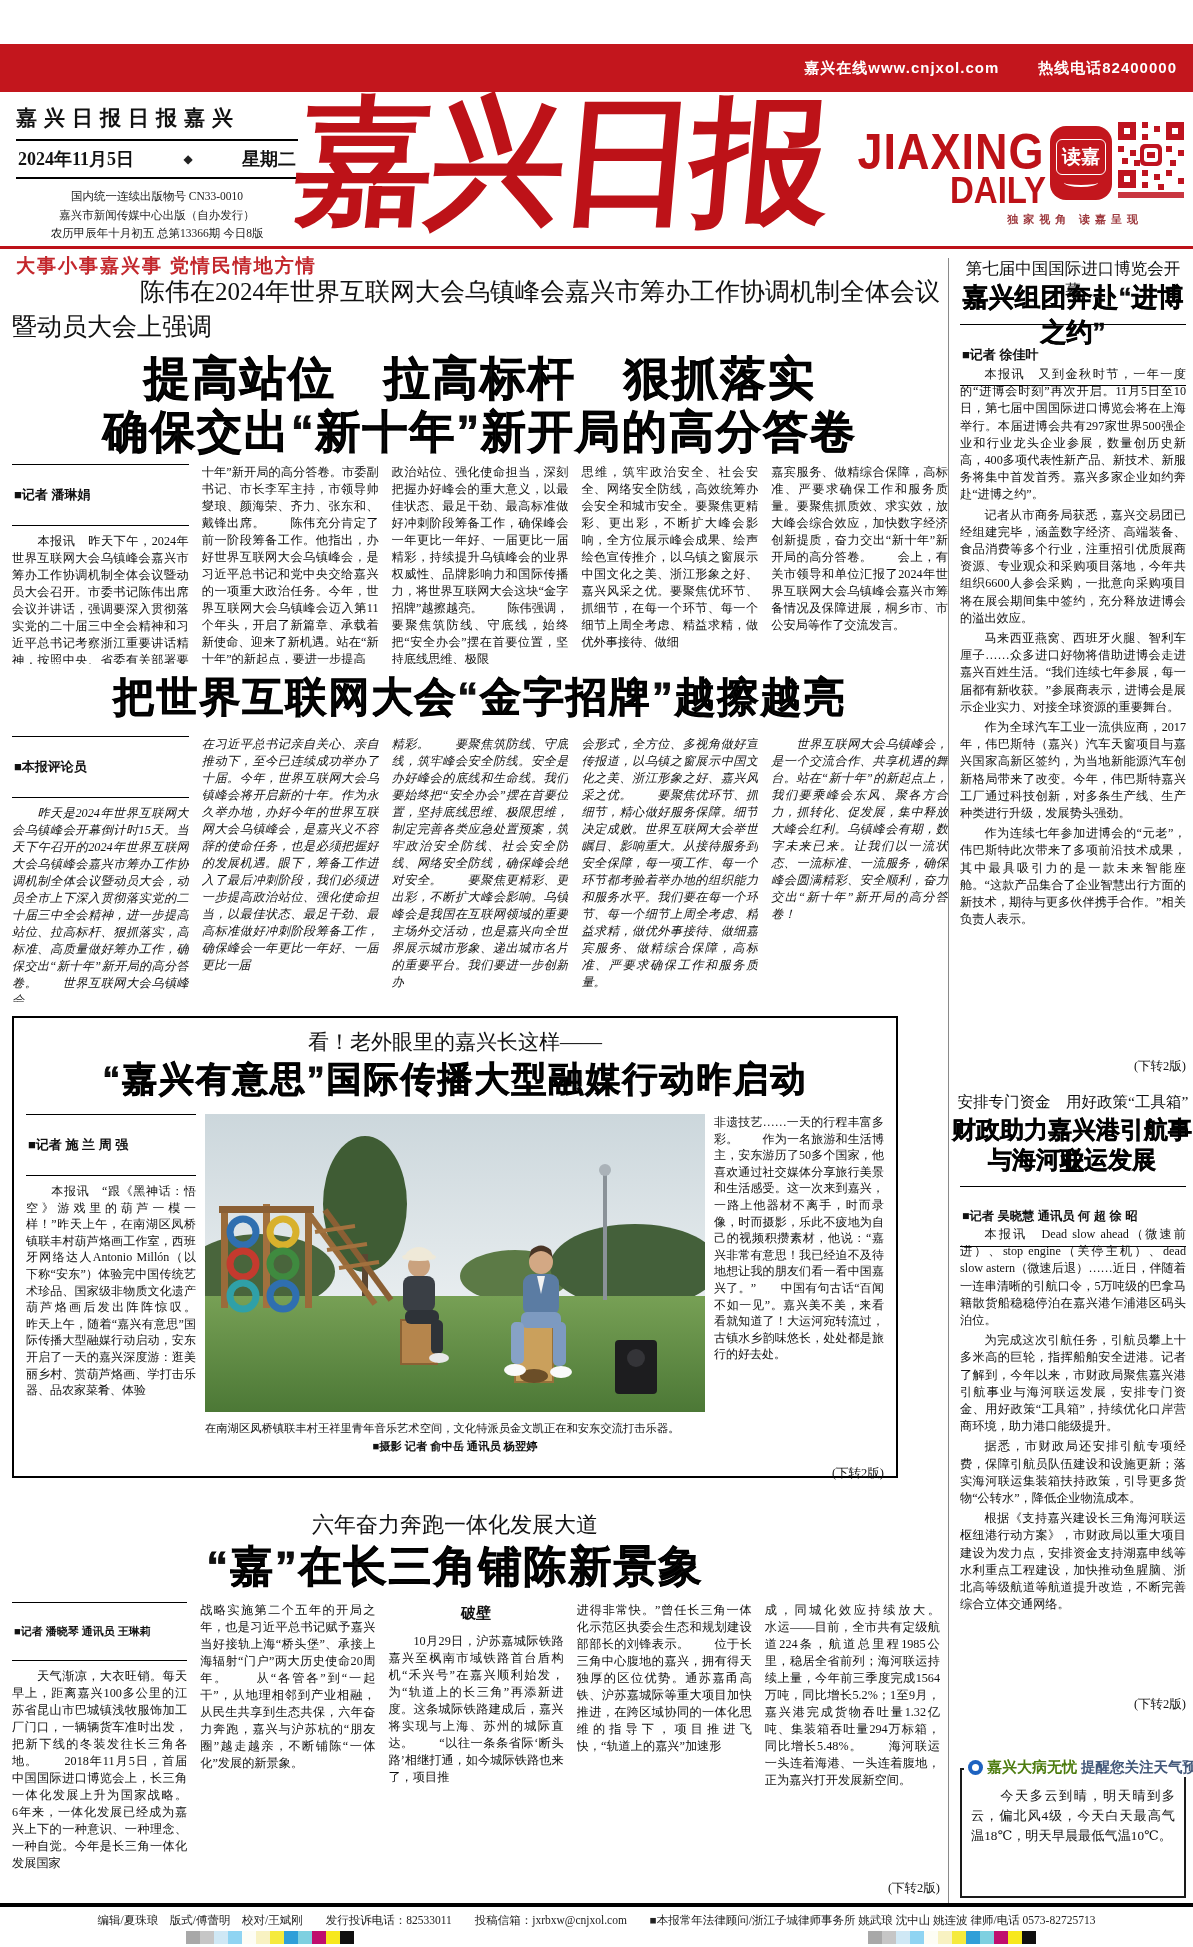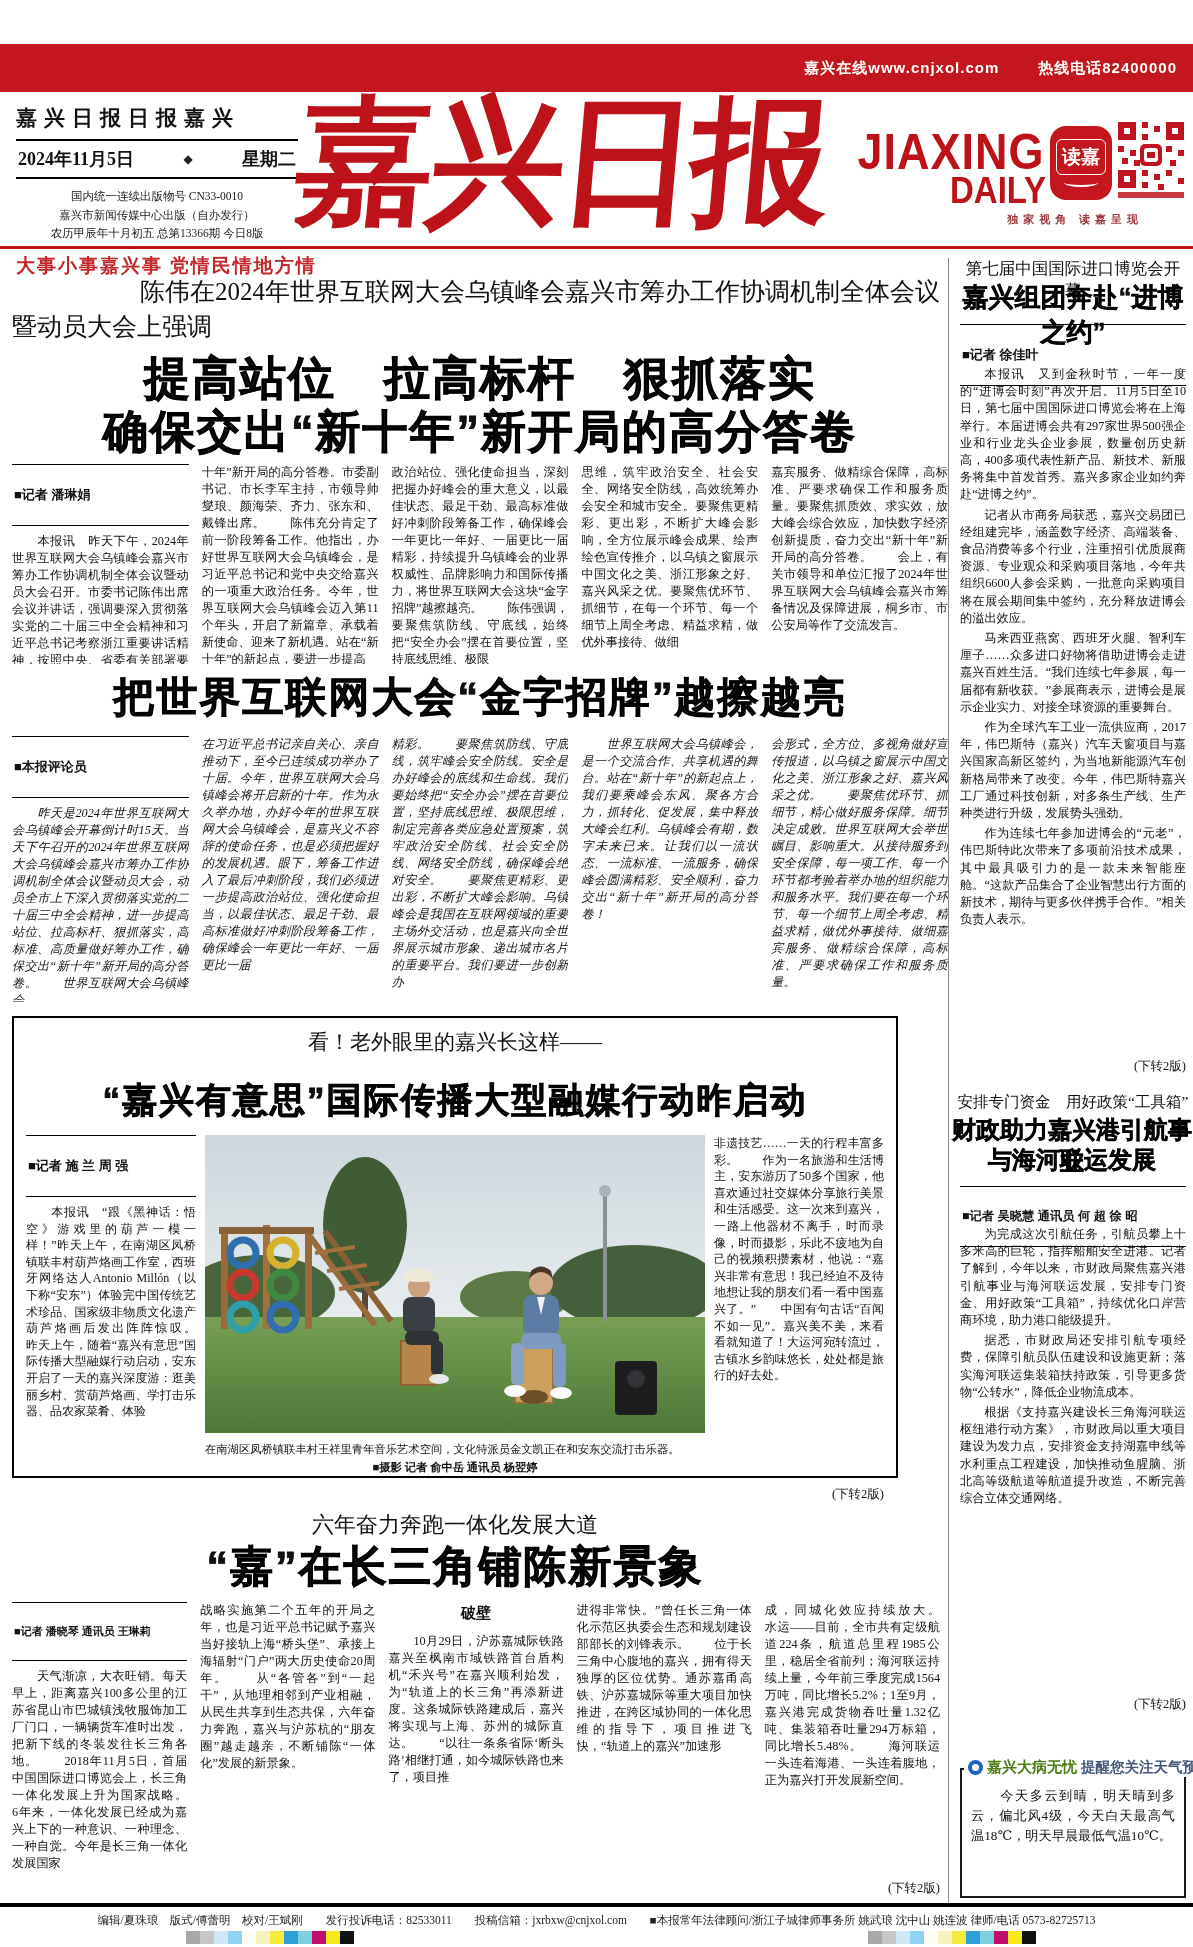--- a/index.html
+++ b/index.html
@@ -44,21 +44,21 @@
           font-weight:bold;font-size:13px;font-family:Liberation Sans, sans-serif;white-space:nowrap;}
   .colrow{display:flex;gap:13px;}
   .colrow .col{flex:1 1 0;overflow:hidden;}
   .bodytext,.coltext{font-size:12.2px;line-height:17px;text-align:justify;}
   .vdiv{top:258px;left:948px;width:1px;height:1645px;background:#8a8a8a;}
   .jump{font-size:12.5px;text-align:right;}
   
   .fbox{top:1016px;left:12px;width:886px;height:462px;border:2.5px solid #000;box-sizing:border-box;
         padding:8px 12px 6px;background:#fff;}
   .fbox .kick2{text-align:center;font-size:21px;margin-top:2px;}
-  .fbox .ftitle{text-align:center;font-size:35px;margin-top:21px;}
+  .fbox .ftitle{text-align:center;font-size:35px;margin-top:0;}
   .frow{display:flex;gap:9px;margin-top:11px;}
   .fcol{width:170px;flex:0 0 170px;overflow:hidden;height:352px;display:flex;flex-direction:column;}
   .fphoto{width:500px;flex:0 0 500px;}
   .fcap{font-size:11.3px;line-height:15.5px;margin-top:5px;text-align:justify;}
   .fcredit{font-size:11.3px;text-align:center;margin-top:2px;font-weight:bold;}
   
   .sb-kicker{font-size:16.5px;text-align:center;}
   .sb-title{font-size:26px;text-align:center;font-weight:900;-webkit-text-stroke:0.5px #000;}
   .sb-body p{margin:0 0 3px;text-indent:2em;font-size:12.2px;line-height:17.2px;text-align:justify;}
   .wbox{top:1768px;left:960px;width:226px;height:130px;border:2px solid #1a1a1a;box-sizing:border-box;
@@ -169,22 +169,22 @@
 
 <div class="abs hei h-black center" style="top:670px;left:12px;width:936px;font-size:41px;">把世界互联网大会“金字招牌”越擦越亮</div>
 
 <div class="abs colrow" style="top:736px;left:12px;width:936px;height:266px;">
   <div class="col">
     <div class="byline">■本报评论员</div>
     <div class="coltext italic">　　昨天是2024年世界互联网大会乌镇峰会开幕倒计时15天。当天下午召开的2024年世界互联网大会乌镇峰会嘉兴市筹办工作协调机制全体会议暨动员大会，动员全市上下深入贯彻落实党的二十届三中全会精神，进一步提高站位、拉高标杆、狠抓落实，高标准、高质量做好筹办工作，确保交出“新十年”新开局的高分答卷。　　世界互联网大会乌镇峰会</div>
   </div>
   <div class="col coltext italic">在习近平总书记亲自关心、亲自推动下，至今已连续成功举办了十届。今年，世界互联网大会乌镇峰会将开启新的十年。作为永久举办地，办好今年的世界互联网大会乌镇峰会，是嘉兴义不容辞的使命任务，也是必须把握好的发展机遇。眼下，筹备工作进入了最后冲刺阶段，我们必须进一步提高政治站位、强化使命担当，以最佳状态、最足干劲、最高标准做好冲刺阶段筹备工作，确保峰会一年更比一年好、一届更比一届</div>
   <div class="col coltext italic">精彩。　　要聚焦筑防线、守底线，筑牢峰会安全防线。安全是办好峰会的底线和生命线。我们要始终把“安全办会”摆在首要位置，坚持底线思维、极限思维，制定完善各类应急处置预案，筑牢政治安全防线、社会安全防线、网络安全防线，确保峰会绝对安全。　　要聚焦更精彩、更出彩，不断扩大峰会影响。乌镇峰会是我国在互联网领域的重要主场外交活动，也是嘉兴向全世界展示城市形象、递出城市名片的重要平台。我们要进一步创新办</div>
+  <div class="col coltext italic">会形式，全方位、多视角做好宣传报道，以乌镇之窗展示中国文化之美、浙江形象之好、嘉兴风采之优。　　要聚焦优环节、抓细节，精心做好服务保障。细节决定成败。世界互联网大会举世瞩目、影响重大。从接待服务到安全保障，每一项工作、每一个环节都考验着举办地的组织能力和服务水平。我们要在每一个环节、每一个细节上周全考虑、精益求精，做优外事接待、做细嘉宾服务、做精综合保障，高标准、严要求确保工作和服务质量。</div>
   <div class="col coltext italic">　　世界互联网大会乌镇峰会，是一个交流合作、共享机遇的舞台。站在“新十年”的新起点上，我们要乘峰会东风、聚各方合力，抓转化、促发展，集中释放大峰会红利。乌镇峰会有期，数字未来已来。让我们以一流状态、一流标准、一流服务，确保峰会圆满精彩、安全顺利，奋力交出“新十年”新开局的高分答卷！</div>
-  <div class="col coltext italic">会形式，全方位、多视角做好宣传报道，以乌镇之窗展示中国文化之美、浙江形象之好、嘉兴风采之优。　　要聚焦优环节、抓细节，精心做好服务保障。细节决定成败。世界互联网大会举世瞩目、影响重大。从接待服务到安全保障，每一项工作、每一个环节都考验着举办地的组织能力和服务水平。我们要在每一个环节、每一个细节上周全考虑、精益求精，做优外事接待、做细嘉宾服务、做精综合保障，高标准、严要求确保工作和服务质量。</div>
 </div>
 
 <div class="abs fbox">
   <div class="kick2">看！老外眼里的嘉兴长这样——</div>
   <div class="ftitle hei h-black">“嘉兴有意思”国际传播大型融媒行动昨启动</div>
   <div class="frow">
     <div class="fcol">
       <div class="byline">■记者 施 兰 周 强</div>
       <div class="coltext" style="font-size:12px;line-height:16.6px;">　　本报讯　“跟《黑神话：悟空》游戏里的葫芦一模一样！”昨天上午，在南湖区凤桥镇联丰村葫芦烙画工作室，西班牙网络达人Antonio Millón（以下称“安东”）体验完中国传统艺术珍品、国家级非物质文化遗产葫芦烙画后发出阵阵惊叹。　　昨天上午，随着“嘉兴有意思”国际传播大型融媒行动启动，安东开启了一天的嘉兴深度游：逛美丽乡村、赏葫芦烙画、学打击乐器、品农家菜肴、体验</div>
     </div>
@@ -295,20 +295,21 @@
   <p>作为全球汽车工业一流供应商，2017年，伟巴斯特（嘉兴）汽车天窗项目与嘉兴国家高新区签约，为当地新能源汽车创新格局带来了改变。今年，伟巴斯特嘉兴工厂通过科技创新，对多条生产线、生产种类进行升级，发展势头强劲。</p>
   <p>作为连续七年参加进博会的“元老”，伟巴斯特此次带来了多项前沿技术成果，其中最具吸引力的是一款未来智能座舱。“这款产品集合了企业智慧出行方面的新技术，期待与更多伙伴携手合作。”相关负责人表示。</p>
 </div>
 <div class="abs jump" style="top:1058px;left:1050px;width:136px;">(下转2版)</div>
 
 <div class="abs sb-kicker" style="top:1092px;left:956px;width:234px;font-size:15.5px;">安排专门资金　用好政策“工具箱”</div>
 <div class="abs sb-title hei" style="top:1114px;left:952px;width:240px;font-size:24px;">财政助力嘉兴港引航事业</div>
 <div class="abs sb-title hei" style="top:1144px;left:952px;width:240px;font-size:24px;">与海河联运发展</div>
 <div class="abs byline" style="top:1186px;left:960px;width:226px;box-sizing:border-box;font-size:12.3px;">■记者 吴晓慧 通讯员 何 超 徐 昭</div>
 <div class="abs sb-body" style="top:1226px;left:960px;width:226px;height:466px;overflow:hidden;">
+  <p>本报讯　Dead slow ahead（微速前进）、stop engine（关停主机）、dead slow astern（微速后退）……近日，伴随着一连串清晰的引航口令，5万吨级的巴拿马籍散货船稳稳停泊在嘉兴港乍浦港区码头泊位。</p>
   <p>为完成这次引航任务，引航员攀上十多米高的巨轮，指挥船舶安全进港。记者了解到，今年以来，市财政局聚焦嘉兴港引航事业与海河联运发展，安排专门资金、用好政策“工具箱”，持续优化口岸营商环境，助力港口能级提升。</p>
   <p>据悉，市财政局还安排引航专项经费，保障引航员队伍建设和设施更新；落实海河联运集装箱扶持政策，引导更多货物“公转水”，降低企业物流成本。</p>
   <p>根据《支持嘉兴建设长三角海河联运枢纽港行动方案》，市财政局以重大项目建设为发力点，安排资金支持湖嘉申线等水利重点工程建设，加快推动鱼腥脑、浙北高等级航道等航道提升改造，不断完善综合立体交通网络。</p>
 </div>
 <div class="abs jump" style="top:1696px;left:1050px;width:136px;">(下转2版)</div>
 
 <div class="abs wbox">
   <div class="wlegend">
     <span class="wicon"></span>
     <span class="wbrand">嘉兴大病无忧</span>

